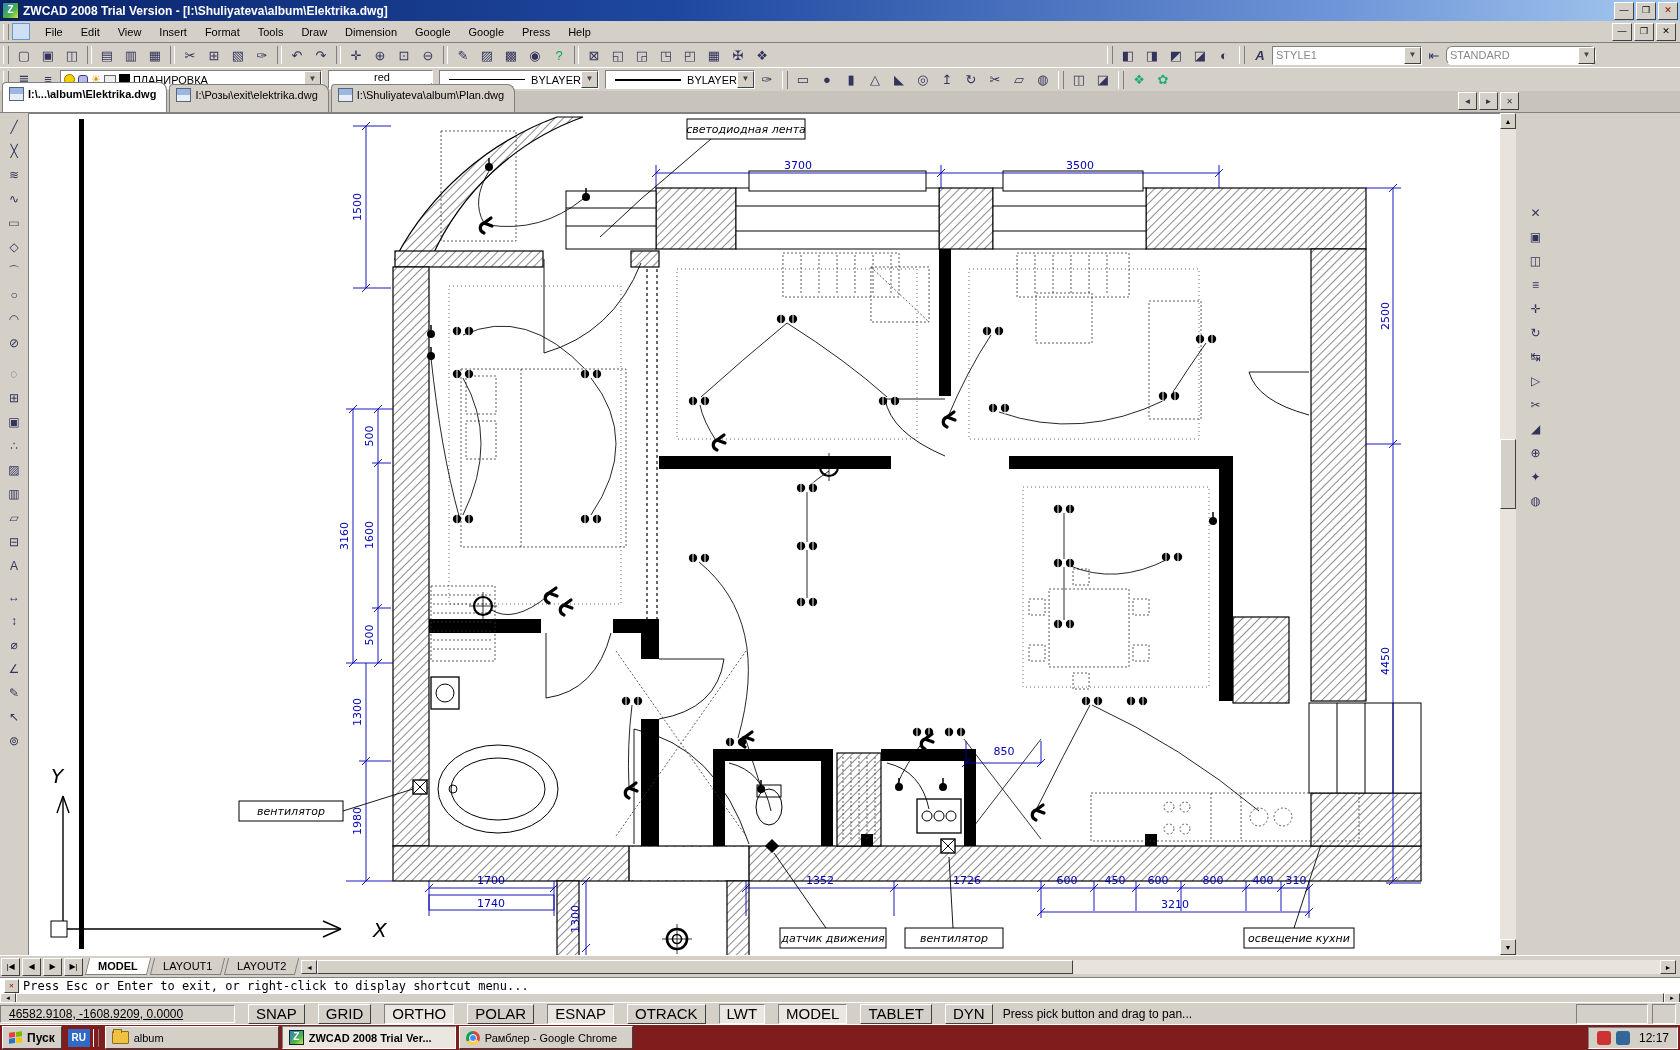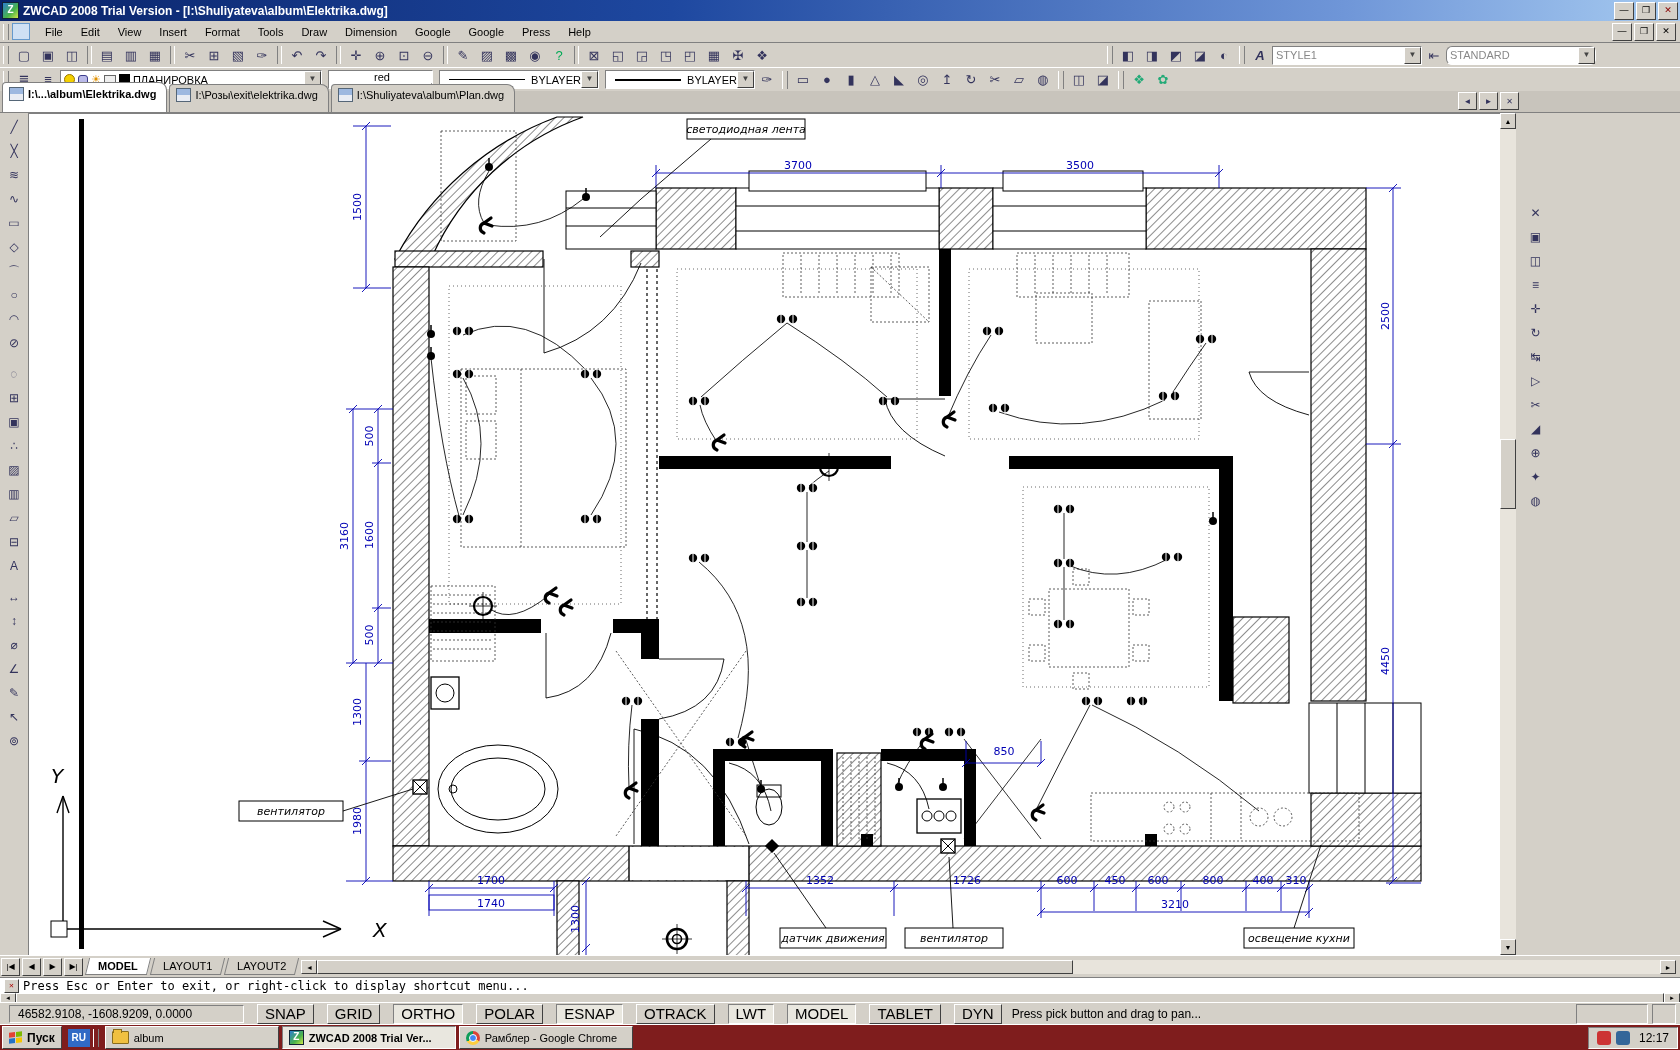--- a/index.html
+++ b/index.html
@@ -67,21 +67,21 @@
   #hscroll .thumb{width:55%;height:14px;background:#d4d0c8;box-sizing:border-box;}
   
   #cmd{position:absolute;top:977px;left:0;width:1680px;height:25px;background:#fff;border-top:1px solid #808080;box-sizing:border-box;}
   #cmd .line1{display:flex;align-items:center;height:15px;font-family:"DejaVu Sans Mono",monospace;font-size:12px;white-space:pre;}
   #cmd .cico{width:13px;height:12px;margin:0 4px;background:#d4d0c8;font-size:8px;line-height:11px;text-align:center;color:#a00;}
   #cmd .cscroll{display:flex;height:10px;background:#e8e4dc;align-items:center;}
   #cmd .cscroll .sbtn{width:16px;height:10px;background:#d4d0c8;font-size:6px;line-height:9px;text-align:center;box-sizing:border-box;}
   #cmd .cscroll .thumb{flex:1;height:10px;background:#d4d0c8;box-sizing:border-box;}
   
   #status{position:absolute;top:1002px;left:0;width:1680px;height:22px;background:#d4d0c8;display:flex;align-items:center;box-sizing:border-box;border-top:1px solid #fff;}
-  #coords{width:235px;height:18px;margin-left:9px;line-height:17px;padding-left:8px;box-sizing:border-box;background:#d4d0c8;font-size:12px;}
+  #coords{width:235px;height:18px;margin-left:0;line-height:17px;padding-left:8px;box-sizing:border-box;background:#d4d0c8;font-size:12px;text-decoration:underline;}
   .sb{height:18px;padding:0 7px;margin-left:13px;line-height:17px;font-size:15px;background:#d4d0c8;}
   .sb.on{background:#e9e7df;border-top:1px solid #808080;border-left:1px solid #808080;border-right:1px solid #fff;border-bottom:1px solid #fff;}
   .sb.off{border-top:1px solid #fff;border-left:1px solid #fff;border-right:1px solid #404040;border-bottom:1px solid #404040;}
   #hint{margin-left:10px;font-size:12px;}
   #status .pane{height:18px;background:#d4d0c8;margin-left:4px;}
   
   #taskbar{position:absolute;top:1024px;left:0;width:1680px;height:26px;background:#7f1d1d;border-top:1px solid #fff;display:flex;align-items:center;box-sizing:border-box;padding:0 2px;}
   .startbtn{height:21px;display:flex;align-items:center;padding:0 6px;font-weight:bold;font-size:12px;background:#d4d0c8;}
   .flag{width:14px;height:12px;display:grid;grid-template-columns:6px 6px;grid-template-rows:5px 5px;gap:1px;transform:skewY(-6deg);margin-right:4px;}
   .flag i{display:block;}

